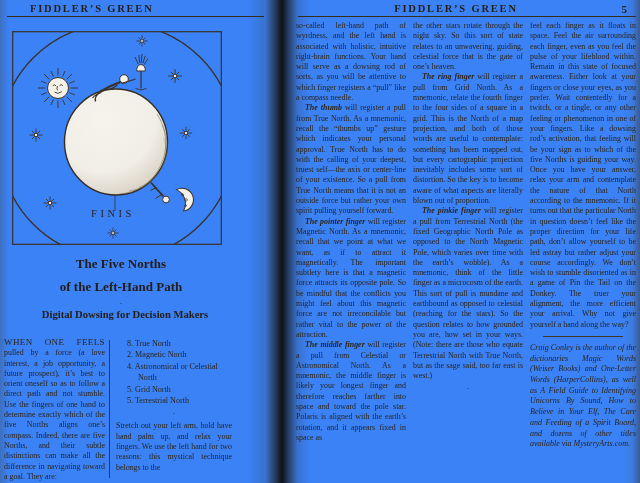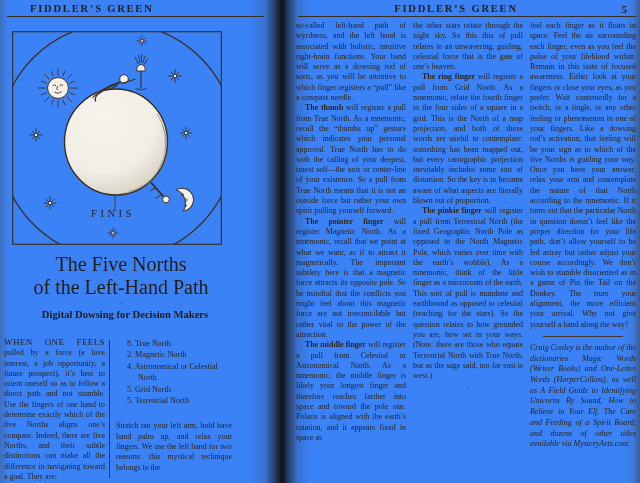--- a/index.html
+++ b/index.html
@@ -18,36 +18,36 @@
   #page-num{position:absolute; top:3px; right:12px; font-weight:bold; font-size:11px; letter-spacing:1px;}
   .head-rule{position:absolute; top:16px; height:0; border-top:1.6px solid #352c22;}
   #lp-rule{left:7px; right:8px;}
   #rp-rule{left:26px; right:4px;}
 
   
   #illo{position:absolute; left:12px; top:31px;}
 
   
   #title-block{position:absolute; left:0; top:253px; width:242px; text-align:center;}
-  #title-block h1{margin:0; font-size:20px; line-height:22.5px; font-weight:normal; color:#241d15;}
+  #title-block h1{margin:0; font-size:13px; line-height:22.5px; font-weight:bold; color:#241d15;}
   .orn{ text-align:center; font-size:9px; line-height:8px; color:#2c241b;}
   #title-orn{margin:1px 0 2px;}
   #subtitle{margin:1px 0 0; font-size:10.6px; font-weight:bold; color:#241d15;padding-left:8px;}
 
   
   .bodytext{font-size:7.9px; line-height:10.3px; text-align:justify; hyphens:auto; color:#2c241b;}
   #intro-col{position:absolute; left:4px; top:337px; width:101px; height:144px; overflow:hidden;}
   #col-divider{position:absolute; left:109px; top:340px; height:138px; width:0; border-left:1px solid #3b3228;}
   #list-col{position:absolute; left:116px; top:338px; width:116px; height:144px; overflow:hidden;}
   .north-item{font-size:8.1px; line-height:11.4px; padding-left:22px; text-indent:-11px; text-align:left;}
   #list-orn{margin:3px 0 4px;}
   p{margin:0; text-indent:9px;}
   p.flush{text-indent:0;}
   .lead-caps{font-size:9px; letter-spacing:0.4px;}
-  b.lead{font-weight:bold; }
+  b.lead{font-weight:bold; font-style:italic;}
 
   
   .rp-col{position:absolute; top:21px; width:110px; height:460px; overflow:hidden;}
   #rp-col-0{left:24px;}
   #rp-col-1{left:141px;}
   #rp-col-2{left:258px; width:106px;}
   .rp-col p{margin:0;}
   .rp-col p.italic{font-style:italic; font-size:8px; line-height:10.7px;}
   .bio-rule{width:80px; border-top:1.3px solid #40362b; margin:6px auto 6px;}
   .rp-col .orn{margin:3px 0 4px;}
@@ -211,21 +211,21 @@
     <div id="page-num">5</div>
     <div class="head-rule" id="rp-rule"></div>
 
     <div class="rp-col bodytext" id="rp-col-0">
         <p class="flush">so-called left-hand path of wyrdness, and the left hand is associated with holistic, intuitive right-brain functions. Your hand will serve as a dowsing rod of sorts, as you will be attentive to which finger registers a “pull” like a compass needle.</p>
         <p><b class="lead">The thumb</b> will register a pull from True North. As a mnemonic, recall the “thumbs up” gesture which indicates your personal approval. True North has to do with the calling of your deepest, truest self—the axis or center-line of your existence. So a pull from True North means that it is not an outside force but rather your own spirit pulling yourself forward.</p>
         <p><b class="lead">The pointer finger</b> will register Magnetic North. As a mnemonic, recall that we point at what we want, as if to attract it magnetically. The important subtlety here is that a magnetic force attracts its opposite pole. So be mindful that the conflicts you might feel about this magnetic force are not irreconcilable but rather vital to the power of the attraction.</p>
         <p><b class="lead">The middle finger</b> will register a pull from Celestial or Astronomical North. As a mnemonic, the middle finger is likely your longest finger and therefore reaches farther into space and toward the pole star. Polaris is aligned with the earth’s rotation, and it appears fixed in space as</p>
       </div>
     <div class="rp-col bodytext" id="rp-col-1">
-        <p class="flush">the other stars rotate through the night sky. So this this of pull relates to an unwavering, guiding, celestial force that is the gate of one’s heaven.</p>
+        <p class="flush">the other stars rotate through the night sky. So this sort of state relates to an unwavering, guiding, celestial force that is the gate of one’s heaven.</p>
         <p><b class="lead">The ring finger</b> will register a pull from Grid North. As a mnemonic, relate the fourth finger to the four sides of a square in a grid. This is the North of a map projection, and both of those words are useful to contemplate: something has been mapped out, but every cartographic projection inevitably includes some sort of distortion. So the key is to become aware of what aspects are literally blown out of proportion.</p>
         <p><b class="lead">The pinkie finger</b> will register a pull from Terrestrial North (the fixed Geographic North Pole as opposed to the North Magnetic Pole, which varies over time with the earth’s wobble). As a mnemonic, think of the little finger as a microcosm of the earth. This sort of pull is mundane and earthbound as opposed to celestial (reaching for the stars). So the question relates to how grounded you are, how set in your ways. (Note: there are those who equate Terrestrial North with True North, but as the sage said, too far east is west.)</p>
         <div class="orn">·</div>
       </div>
     <div class="rp-col bodytext" id="rp-col-2">
         <p class="flush">feel each finger as it floats in space. Feel the air surrounding each finger, even as you feel the pulse of your lifeblood within. Remain in this state of focused awareness. Either look at your fingers or close your eyes, as you prefer. Wait contentedly for a twitch, or a tingle, or any other feeling or phenomenon in one of your fingers. Like a dowsing rod’s activation, that feeling will be your sign as to which of the five Norths is guiding your way. Once you have your answer, relax your arm and contemplate the nature of that North according to the mnemonic. If it turns out that the particular North in question doesn’t feel like the proper direction for your life path, don’t allow yourself to be led astray but rather adjust your course accordingly. We don’t wish to stumble disoriented as in a game of Pin the Tail on the Donkey. The truer your alignment, the more efficient your arrival. Why not give yourself a hand along the way?</p>
         <div class="bio-rule"></div>
         <p class="flush italic">Craig Conley is the author of the dictionaries Magic Words (Weiser Books) and One-Letter Words (HarperCollins), as well as A Field Guide to Identifying Unicorns By Sound, How to Believe in Your Elf, The Care and Feeding of a Spirit Board, and dozens of other titles available via MysteryArts.com.</p>
       </div>
   </div>

